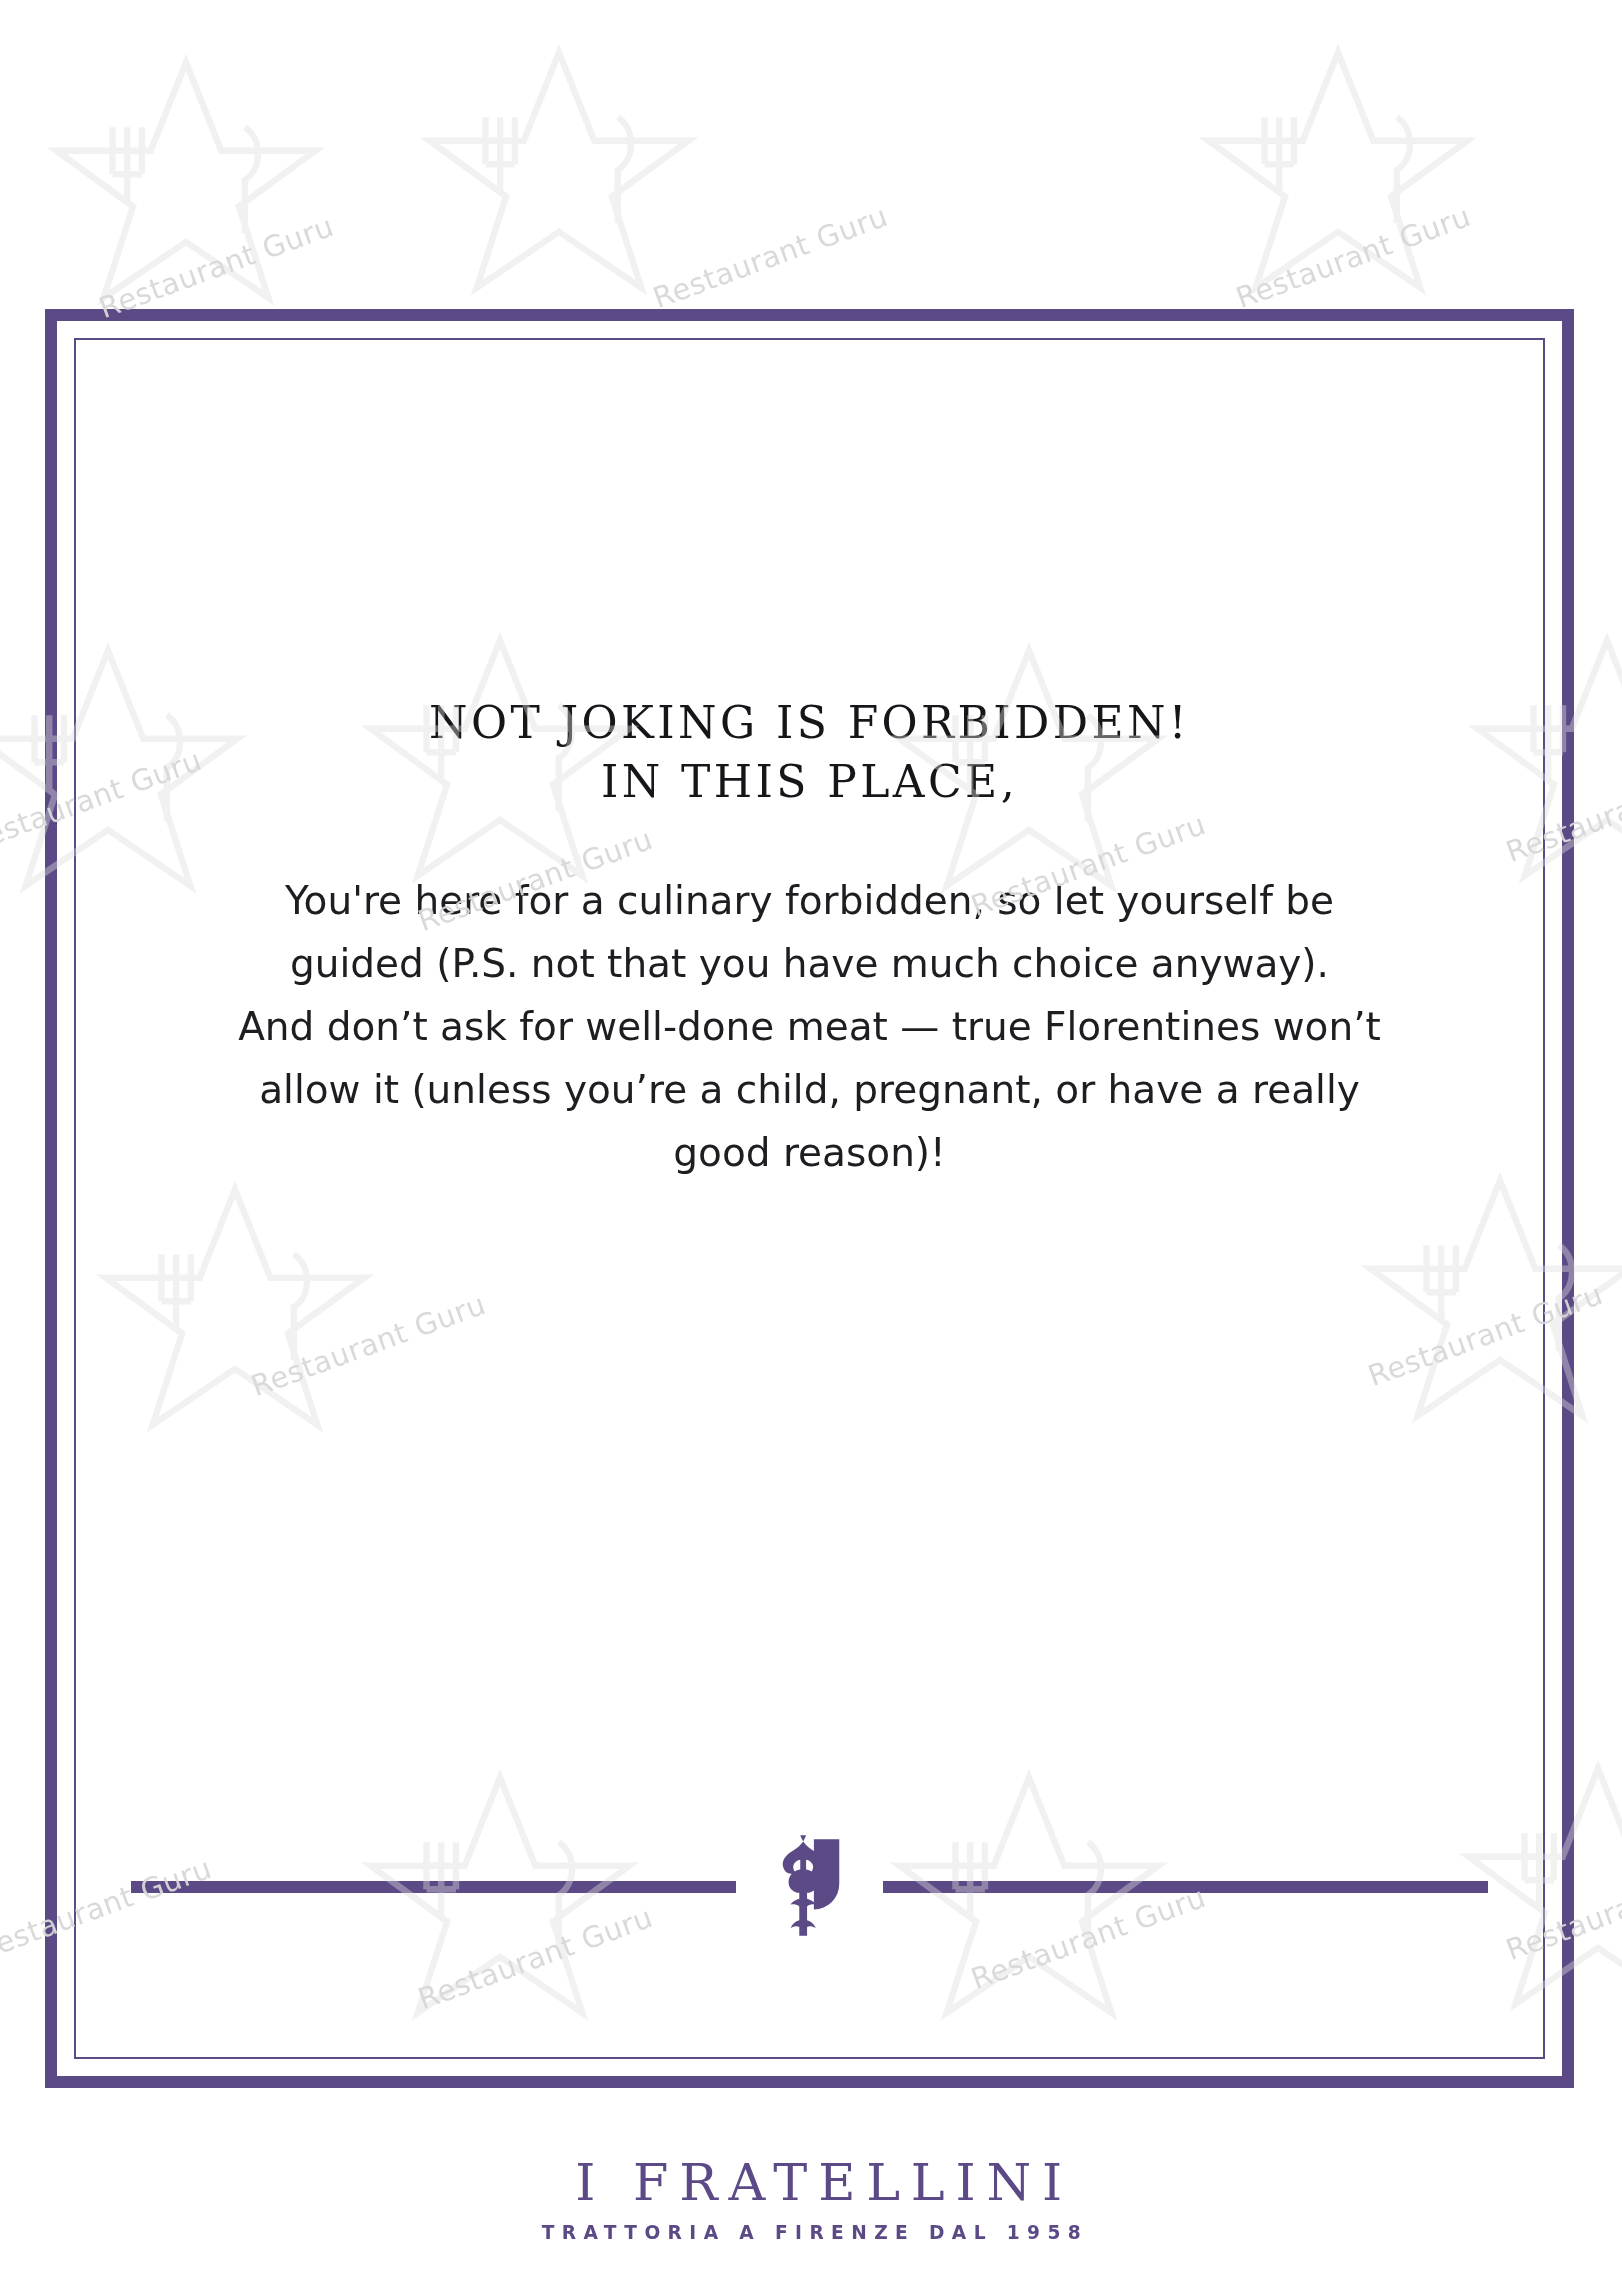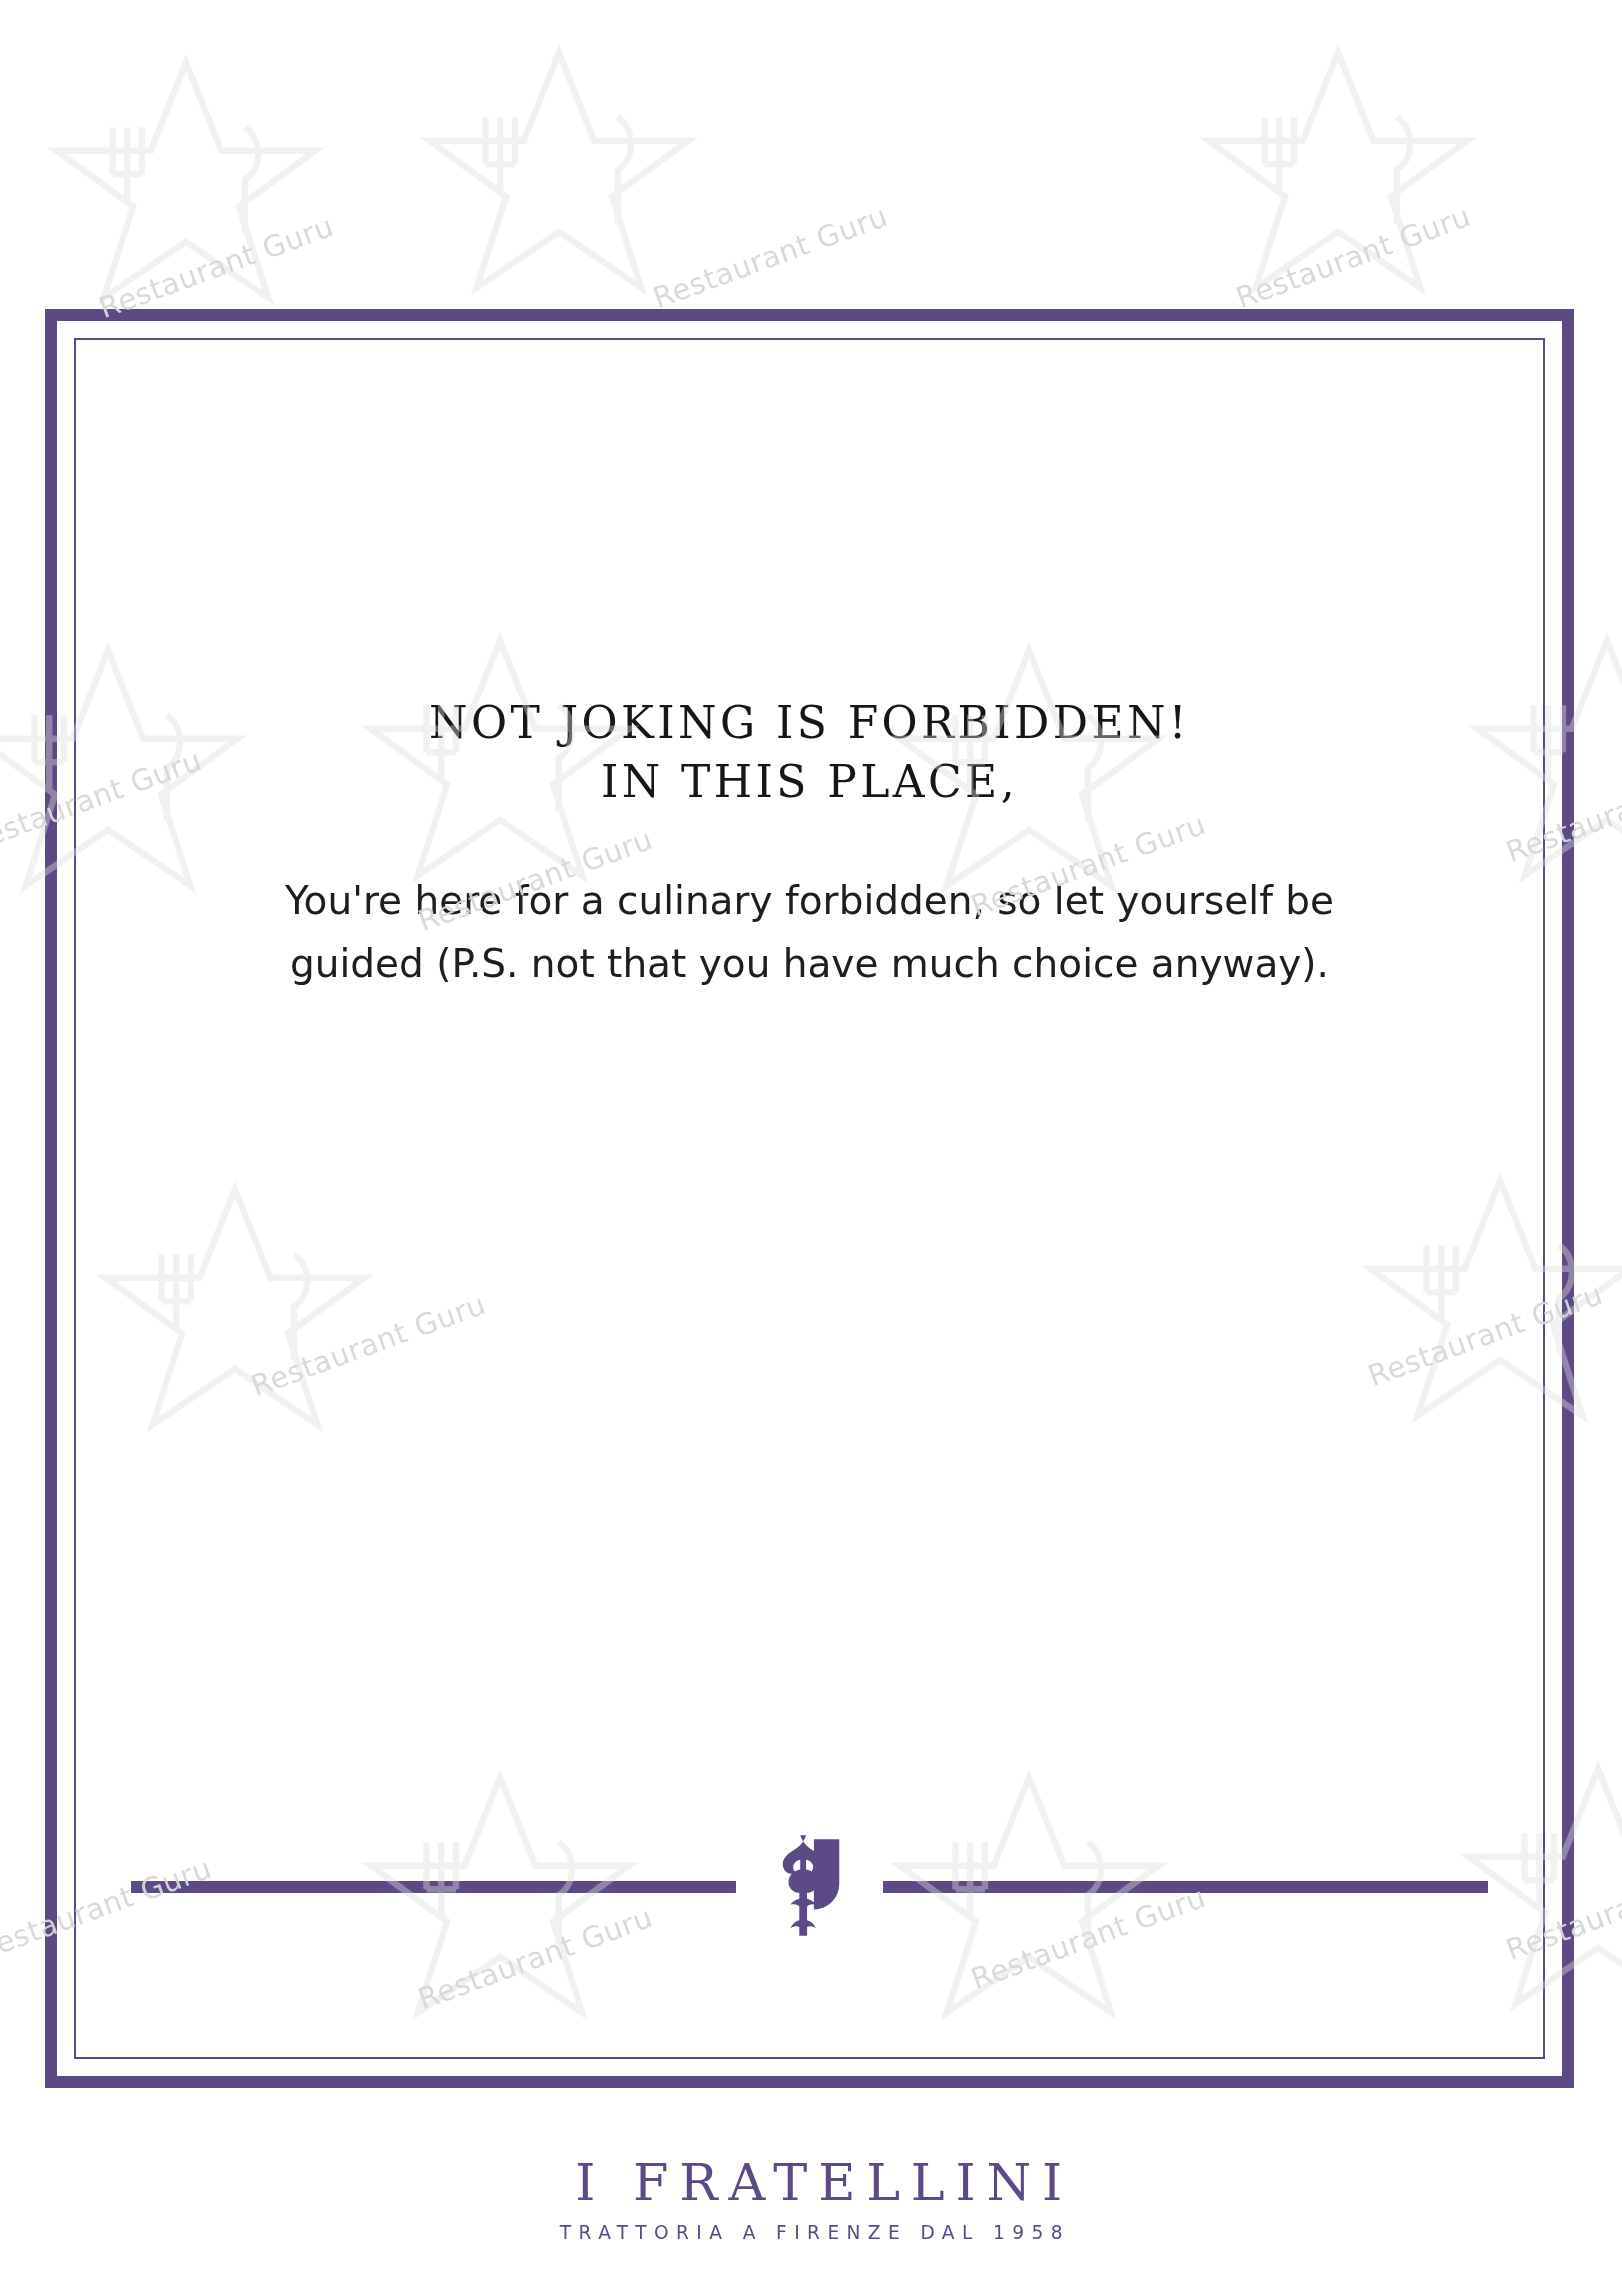--- a/index.html
+++ b/index.html
@@ -134,21 +134,21 @@
     margin: 0;
     padding-left: 26px;
   }
   .brand-sub {
     font-family: "DejaVu Sans", sans-serif;
     font-size: 18.6px;
     letter-spacing: 7.4px;
     color: #5c4a86;
     margin: 9.8px 0 0 0;
     padding-left: 7.8px;
-    font-weight: 400;
+    font-weight: 700;
   }
 </style>
 </head>
 <body>
 
 <div class="watermark-layer">
 
   <div class="wm" style="left:39px;  top:39px;">
     <svg viewBox="0 0 100 100">
         <g fill="none" stroke="#dedede" stroke-width="2.2">
@@ -277,20 +277,21 @@
   <div class="card-inner"></div>
 
   <div class="content">
     <h1 class="heading">
       <span class="ln">not joking is forbidden!</span>
       <span class="ln">In this place,</span>
     </h1>
 
     <div class="body-text">
       <p>You're here for a culinary forbidden, so let yourself be guided (P.S. not that you have much choice anyway).</p>
+      <p>And don’t ask for well-done meat — true Florentines won’t allow it (unless you’re a child, pregnant, or have a really good reason)!</p>
     </div>
   </div>
 
   <div class="crest-row">
     <div class="crest-rule"></div>
     <div class="crest-gap">
       <svg viewBox="0 0 80 110">
         <g fill="#5c4a86">
           <path d="M44 6 h26 v46 a26 26 0 0 1 -26 26 z"></path>
           <path d="M36 2 c-3 9 -9 13 -14 16 c-8 5 -12 11 -9 18 c2 5 8 7 12 4 c-5 -6 -1 -12 5 -13 l0 10 c-7 1 -12 6 -12 13 c0 6 5 11 11 11 l0 6 c-4 1 -7 3 -9 6 c5 -1 7 0 9 2 l0 14 c-4 1 -7 4 -9 8 c4 -2 7 -2 9 -1 l0 9 h8 l0 -9 c2 -1 5 -1 9 1 c-2 -4 -5 -7 -9 -8 l0 -14 c2 -2 4 -3 9 -2 c-2 -3 -5 -5 -9 -6 l0 -6 c6 0 11 -5 11 -11 c0 -7 -5 -12 -12 -13 l0 -10 c6 1 10 7 5 13 c4 3 10 1 12 -4 c3 -7 -1 -13 -9 -18 c-5 -3 -11 -7 -14 -16 z"></path>

